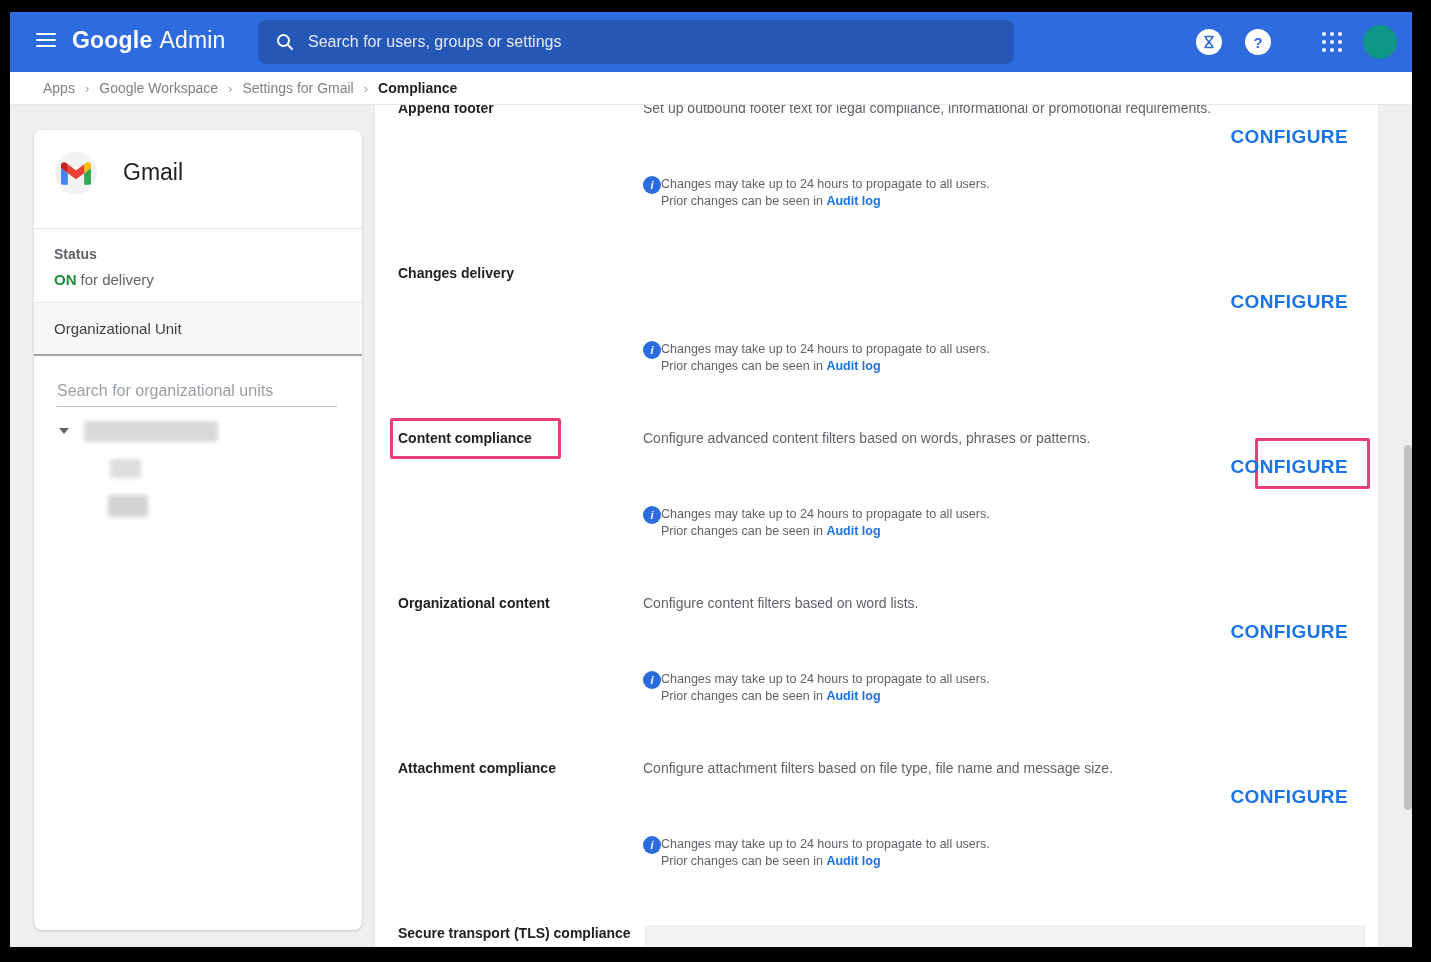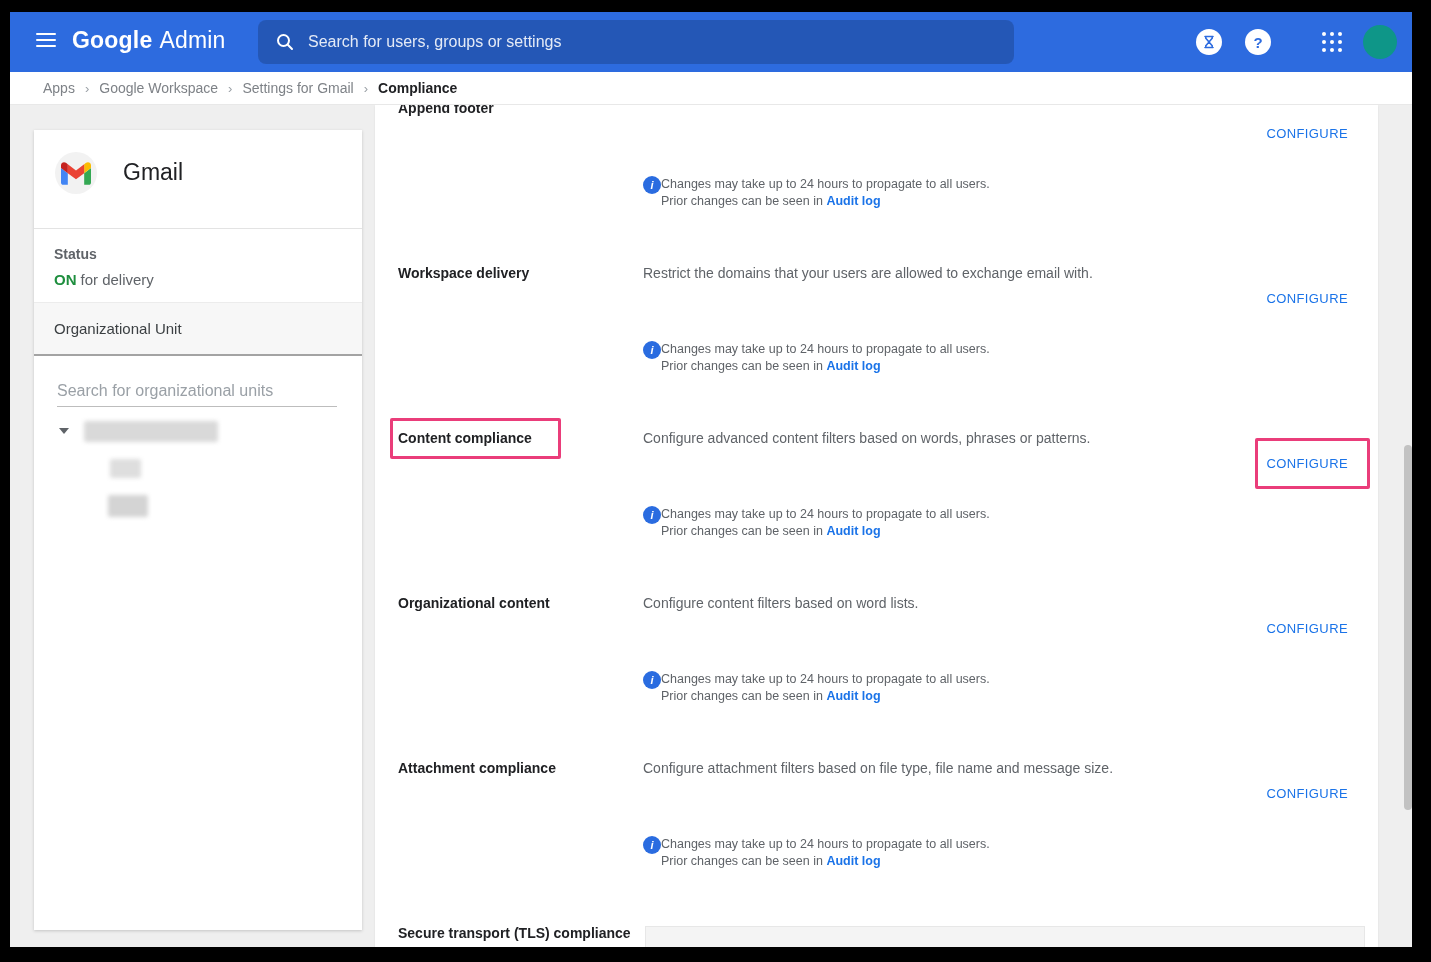--- a/index.html
+++ b/index.html
@@ -51,21 +51,21 @@
     display:flex; align-items:center; padding-left:33px; font-size:14px; color:#7e8287;
     border-bottom:1px solid #e8e8e8; z-index:20;
   }
   .breadcrumb .crumb { cursor:pointer; }
   .breadcrumb .sep { margin:0 10px; color:#9aa0a6; font-size:13px; }
   .breadcrumb .current { color:#202124; font-weight:600; }
 
   
   .sidebar {
     position:absolute; left:24px; top:118px; width:328px; height:800px;
-    background:#fff; border-radius:0; box-shadow:0 1px 3px rgba(0,0,0,0.18);
+    background:#fff; border-radius:8px; box-shadow:0 1px 3px rgba(0,0,0,0.18);
   }
   .sb-header { position:relative; height:99px; border-bottom:1px solid #e3e3e3; }
   .gmail-badge { position:absolute; left:21px; top:22px; width:42px; height:42px; border-radius:50%;
     background:#f2f2f2; display:flex; align-items:center; justify-content:center; }
   .sb-app-name { position:absolute; left:89px; top:29px; font-size:23px; color:#202124; }
   .sb-status { padding:17px 20px 0 20px; }
   .sb-status-label { font-size:14px; font-weight:600; color:#5f6368; }
   .sb-status-value { margin-top:9px; font-size:15px; color:#5f6368; }
   .sb-status-value .on { color:#1e8e3e; font-weight:600; margin-right:4px;margin-top:30px; }
   .sb-ou-band {
@@ -90,21 +90,21 @@
   
   .main {
     position:absolute; left:365px; top:93px; width:1003px; height:842px;
     background:#fff; overflow:hidden; box-shadow:0 1px 2px rgba(0,0,0,0.08);
   }
   .row { position:relative; height:165px; }
   .row.first { margin-top:-29px; }
   .row-title { position:absolute; left:23px; top:24px; width:235px; font-size:14px; font-weight:600; color:#202124; }
   .row-desc  { position:absolute; left:268px; top:24px; width:700px; font-size:14px; color:#5f6368; }
   .row-configure {
-    position:absolute; top:50px; right:30px; font-size:13px; font-weight:400;
+    position:absolute; top:50px; right:30px; font-size:19px; font-weight:700;
     letter-spacing:0.4px; color:#1a73e8; cursor:pointer; text-decoration:none;
   }
   .row-note { position:absolute; left:268px; top:100px; display:flex; }
   .note-icon {
     width:18px; height:18px; border-radius:50%; background:#2a6ce0; color:#fff;
     font-size:11px; font-weight:700; font-style:italic;
     display:flex; align-items:center; justify-content:center; flex:0 0 auto;
   }
   .note-icon::after { content:"i"; }
   .note-text { margin-left:0; font-size:12.5px; color:#5f6368; line-height:17px; }
@@ -206,36 +206,36 @@
       <div class="redacted red-root"></div>
       <div class="redacted red-c1"></div>
       <div class="redacted red-c2"></div>
     </div>
   </div>
 
   <div class="main">
 
     <div class="row first">
       <div class="row-title">Append footer</div>
-      <a class="row-configure">CONFIGURE</a>
-      <div class="row-note">
-        <div class="note-icon"></div>
-        <div class="note-text">
-          <div>Changes may take up to 24 hours to propagate to all users.</div>
-          <div>
-            <span>Prior changes can be seen in</span>
-            <a class="audit-link">Audit log</a>
-          </div>
-        </div>
-      </div>
-    </div>
-
-    <div class="row">
-      <div class="row-title">Workspace delivery</div>
-      <div class="row-desc">Restrict the domains that your users are allowed to exchange email with.</div>
+      <div class="row-desc">Set up outbound footer text for legal compliance, informational or promotional requirements.</div>
+      <a class="row-configure">CONFIGURE</a>
+      <div class="row-note">
+        <div class="note-icon"></div>
+        <div class="note-text">
+          <div>Changes may take up to 24 hours to propagate to all users.</div>
+          <div>
+            <span>Prior changes can be seen in</span>
+            <a class="audit-link">Audit log</a>
+          </div>
+        </div>
+      </div>
+    </div>
+
+    <div class="row">
+      <div class="row-title">Changes delivery</div>
       <a class="row-configure">CONFIGURE</a>
       <div class="row-note">
         <div class="note-icon"></div>
         <div class="note-text">
           <div>Changes may take up to 24 hours to propagate to all users.</div>
           <div>
             <span>Prior changes can be seen in</span>
             <a class="audit-link">Audit log</a>
           </div>
         </div>

